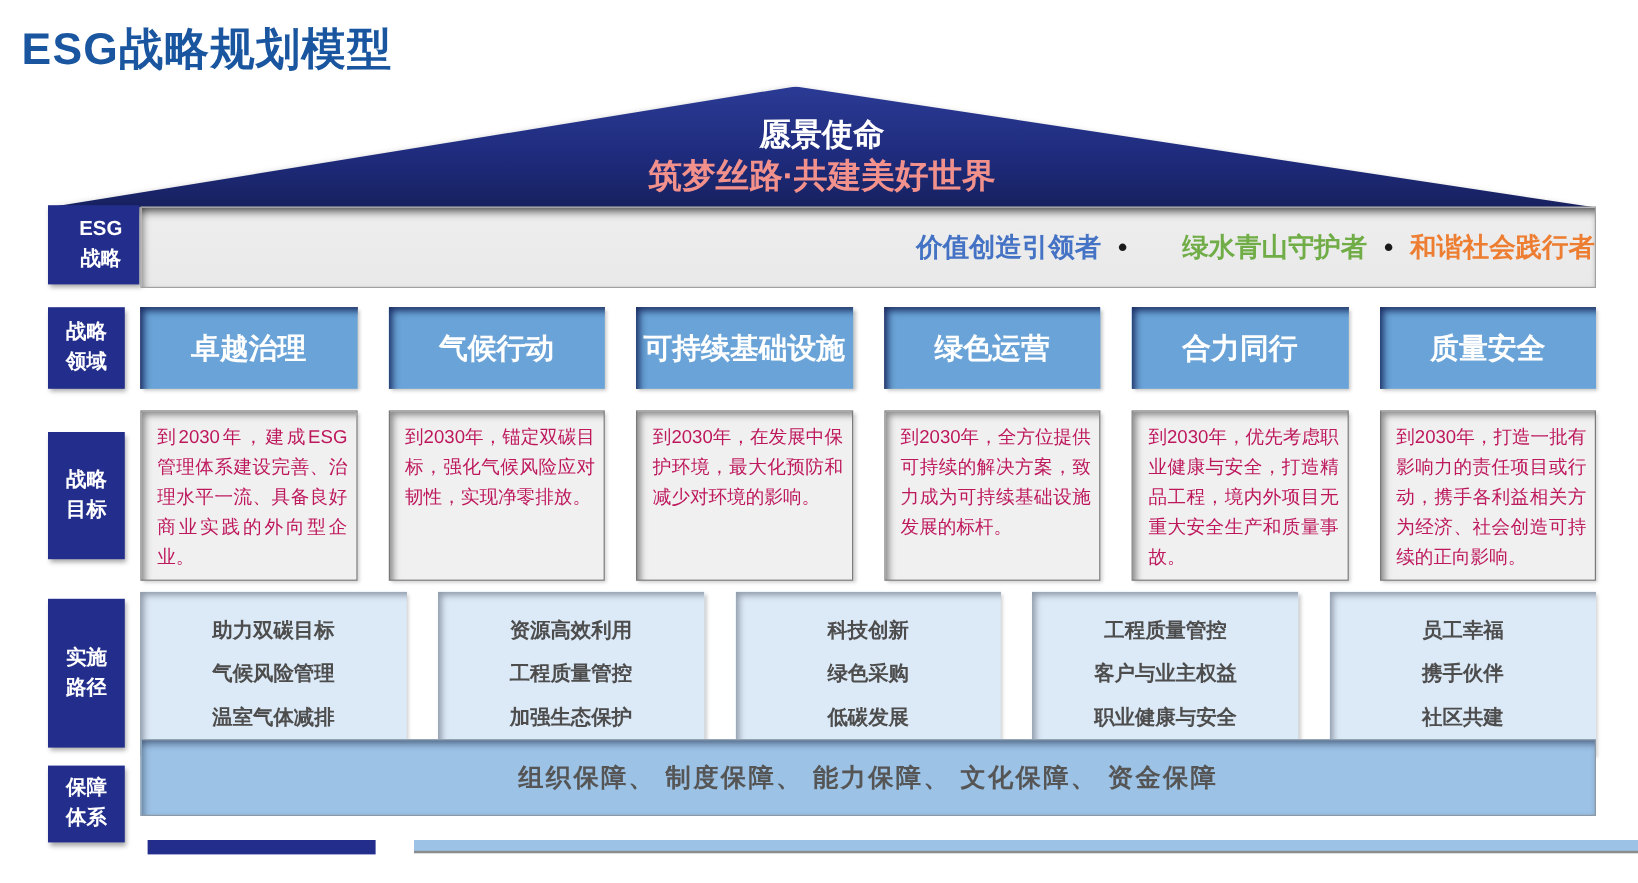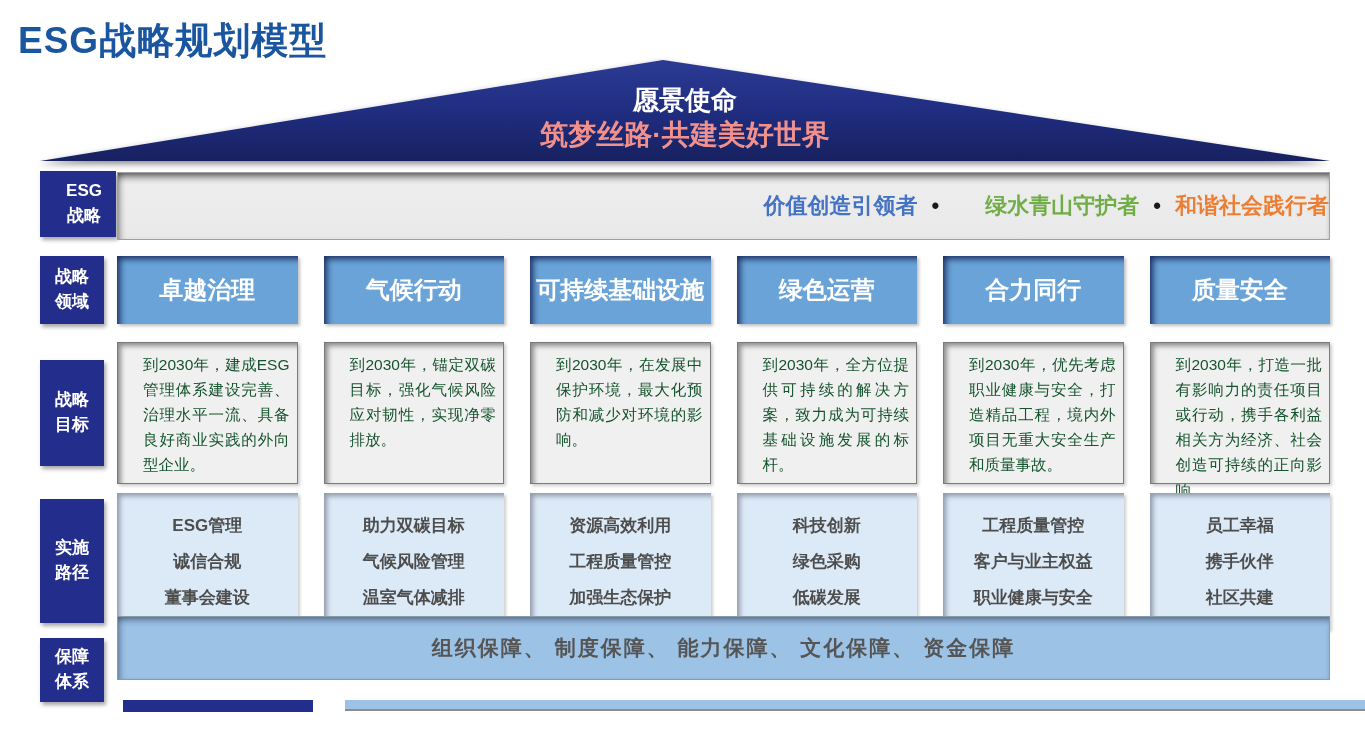--- a/index.html
+++ b/index.html
@@ -12,21 +12,21 @@
   .page{position:absolute;inset:0;}
 
   
   .page-title{
     position:absolute;left:18px;top:16px;
     font-size:37px;font-weight:bold;color:#1a56a0;letter-spacing:1px;
   }
 
   
   .roof-wrap{
-    position:absolute;left:40px;top:60px;width:1290px;height:101px;
+    position:absolute;left:40px;top:72px;width:1290px;height:101px;
     filter:drop-shadow(-2px 3px 3px rgba(0,0,0,0.45));
   }
   .roof{
     width:100%;height:100%;
     background:linear-gradient(180deg,#2b3a94 0%,#1f2c7e 55%,#17215f 100%);
     clip-path:polygon(48.3% 0%,100% 100%,0% 100%);
   }
   .roof-text{
     position:absolute;left:0;right:0;top:24px;text-align:center;
   }
@@ -69,22 +69,22 @@
     display:flex;align-items:center;justify-content:center;
     box-shadow:inset 6px 6px 6px -3px rgba(8,18,70,0.8),2px 2px 3px rgba(0,0,0,0.25);
     white-space:nowrap;
   }
 
   
   .goal{
     height:100%;box-sizing:border-box;
     background:#f0f0f0;border:1px solid #7a7a7a;
     box-shadow:inset 5px 5px 5px -2px rgba(60,60,60,0.55),2px 2px 3px rgba(0,0,0,0.2);
-    padding:9px 7px 6px 25px;
-    font-size:15.5px;color:#14532d;line-height:1.62;
+    padding:9px 7px 6px 13px;
+    font-size:15.5px;color:#be185d;line-height:1.62;
     text-align:justify;
   }
 
   
   .path{
     height:100%;box-sizing:border-box;
     background:#dcE9f7;
     box-shadow:inset 5px 5px 5px -2px rgba(80,90,105,0.55),2px 2px 3px rgba(0,0,0,0.2);
     display:flex;flex-direction:column;justify-content:space-evenly;align-items:center;
     font-size:17px;font-weight:bold;color:#4d4d4d;
@@ -174,25 +174,20 @@
       <div class="col goal">到2030年，在发展中保护环境，最大化预防和减少对环境的影响。</div>
       <div class="col goal">到2030年，全方位提供可持续的解决方案，致力成为可持续基础设施发展的标杆。</div>
       <div class="col goal">到2030年，优先考虑职业健康与安全，打造精品工程，境内外项目无重大安全生产和质量事故。</div>
       <div class="col goal">到2030年，打造一批有影响力的责任项目或行动，携手各利益相关方为经济、社会创造可持续的正向影响。</div>
     </div>
   </div>
 
   <div class="band" style="top:493px;height:137px;">
     <div class="cols">
       <div class="col path">
-        <div>ESG管理</div>
-        <div>诚信合规</div>
-        <div>董事会建设</div>
-      </div>
-      <div class="col path">
         <div>助力双碳目标</div>
         <div>气候风险管理</div>
         <div>温室气体减排</div>
       </div>
       <div class="col path">
         <div>资源高效利用</div>
         <div>工程质量管控</div>
         <div>加强生态保护</div>
       </div>
       <div class="col path">

